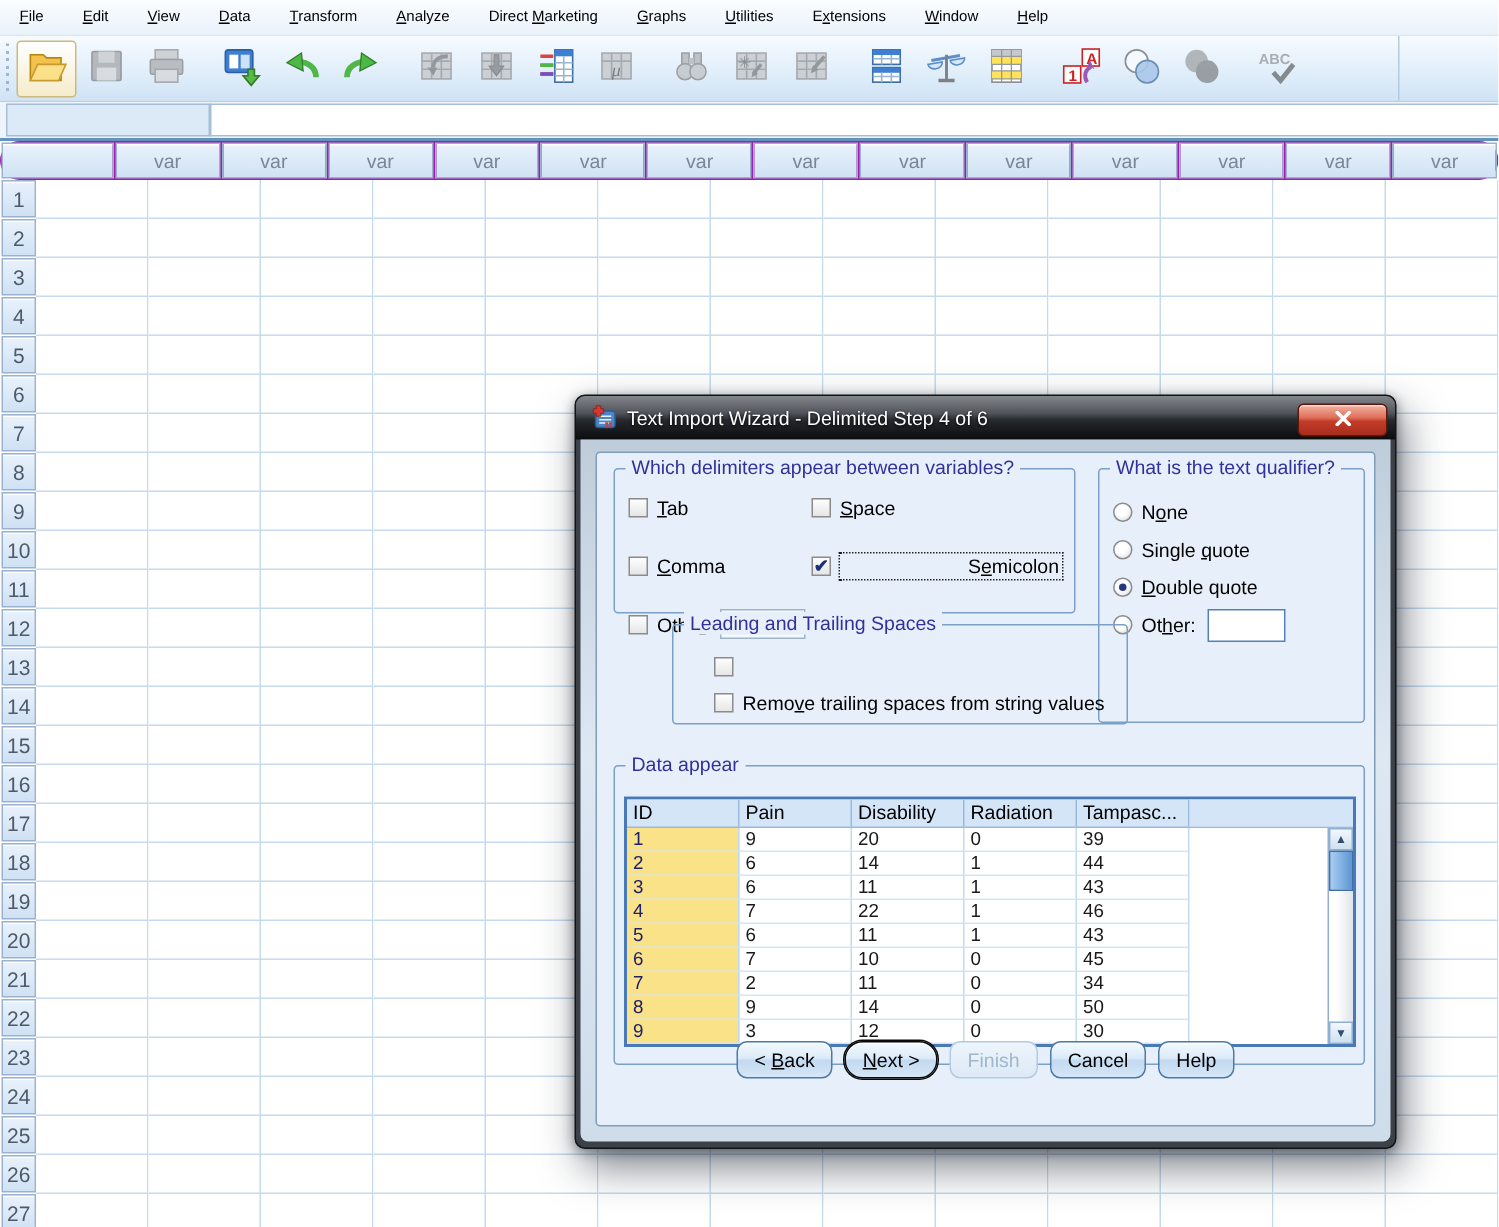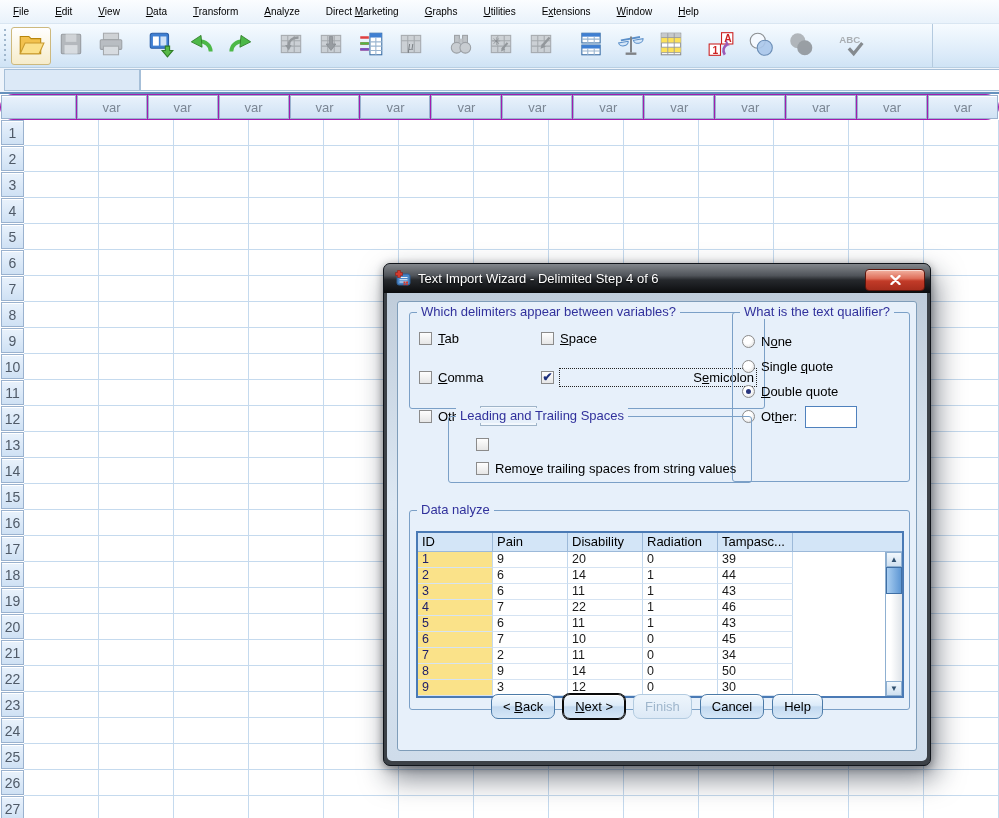--- a/index.html
+++ b/index.html
@@ -40,21 +40,21 @@
   .titlebar { height:29px; border-radius:6px 6px 0 0; background:linear-gradient(180deg,#83878c 0%,#50545a 40%,#26292d 55%,#0b0c0e 100%); display:flex; align-items:center; padding:0 10px; }
   .dlgicon { width:17px; height:17px; margin-right:7px; flex:0 0 auto; }
   .dlgtitle { color:#fff; font-size:13px; text-shadow:0 1px 2px #000; white-space:nowrap; }
   .closebtn { position:absolute; right:5px; top:5px; width:60px; height:22px; border-radius:4px; border:1px solid #5e150c; background:linear-gradient(180deg,#f2b3a2 0%,#df6f5a 42%,#c23b28 55%,#a82d1d 100%); box-shadow:inset 0 1px 0 rgba(255,255,255,.55); display:flex; align-items:center; justify-content:center; }
   .closebtn svg { width:11px; height:10px; }
   .dlgframe { margin:0 3px 3px; height:468px; background:linear-gradient(180deg,#bfccda,#dde8f3 45%,#cfdcea); border-radius:0 0 5px 5px; padding:8px 10px 10px; }
   .dlgcontent { position:relative; height:450px; background:#e7f0fa; border:1px solid #7f9db9; border-radius:3px; }
 
   .group { position:absolute; border:1px solid #7ba0c7; border-radius:3px; }
   .group > .gtitle { position:absolute; top:-9px; left:7px; background:#e7f0fa; padding:0 4px; font-size:13px; color:#31319c; white-space:nowrap; }
-  .g-delim { left:11px; top:10px; width:356px; height:97px; }
+  .g-delim { left:11px; top:10px; width:308px; height:97px; }
   .g-qual { left:334px; top:10px; width:178px; height:170px; }
   .g-space { left:11px; top:114px; width:304px; height:67px;margin-left:39px; }
   .g-preview { left:11px; top:208px; width:501px; height:200px; }
 
   .delim-grid { display:grid; grid-template-columns:122px 1fr; padding:14px 8px 4px 9px; row-gap:17px; }
   .chkrow { display:flex; align-items:center; height:22px; font-size:13px; color:#000; }
   .chkbox { width:13px; height:13px; border:1px solid #8b8b8b; background:linear-gradient(180deg,#fefefe,#e6e6e6); margin-right:6px; flex:0 0 auto; display:flex; align-items:center; justify-content:center; font-size:12px; line-height:11px; color:#1c2f7c; font-weight:bold; }
   .focuswrap { flex:1; padding:1px 2px;text-align:right; }
   .focuswrap.focused { outline:1px dotted #222; }
   .mini-input { width:57px; height:20px; border:1px solid #9fb4c8; background:#f3f8fd; margin-left:6px; font-size:13px; padding:0 3px; outline:none; }
@@ -74,21 +74,21 @@
   .prow { display:flex; height:16px; }
   .pcell { width:75px; padding:0 0 0 4px; font-size:12.5px; border-right:1px solid #c4d9ee; border-bottom:1px solid #d5e3f2; color:#1a1a1a; overflow:hidden; }
   .pcell.idcol { background:#fae289; color:#20206a; }
   .sb { position:absolute; top:19px; right:0; bottom:0; width:17px; border-left:1px solid #8fb0d1; background:linear-gradient(90deg,#ffffff 30%,#dfe4e9); display:flex; flex-direction:column; }
   .sb-btn { height:15px; background:linear-gradient(180deg,#f2f8fd,#cfe0f0); border:1px solid #8fb0d1; font-size:8px; color:#2f4f6e; display:flex; align-items:center; justify-content:center; }
   .sb-track { flex:1; position:relative; }
   .sb-thumb { position:absolute; left:0; right:0; top:0; height:27px; background:linear-gradient(90deg,#a9cef1,#5e97d4); border:1px solid #3f6fa5; }
 
   .btnrow { position:absolute; left:0; right:0; top:392px; display:flex; justify-content:center; gap:8px; }
   .btn { height:25px; padding:0 11px; font-size:13px; font-family:"Liberation Sans",sans-serif; color:#000; border:1px solid #4c7ba8; border-radius:7px; background:linear-gradient(180deg,#f3f9fe 0%,#dcebf9 45%,#c2d9f0 52%,#d6e7f7 100%); box-shadow:inset 0 1px 0 #fff; }
-  .btn.focus-ring { border-color:#0a0a0a; box-shadow:0 0 0 1px #0a0a0a, inset 0 1px 0 #fff; }
+  .btn.focus-ring { border-color:#0a0a0a; box-shadow:0 0 0 1px #0a0a0a, inset 0 1px 0 #fff;border-radius:12px; }
   .btn.disabled { color:#9fb6cc; background:linear-gradient(180deg,#eef5fc,#dcE9f6); background:linear-gradient(180deg,#eef5fc,#dce9f6); border-color:#b3cbe0; box-shadow:none; }
 </style>
 </head>
 <body>
 
 <div class="app">
 
   <div class="menubar" id="menubar">
       <div class="mitem"><u>F</u>ile</div>
       <div class="mitem"><u>E</u>dit</div>
@@ -872,21 +872,21 @@
               <span class="chkbox"></span>
             </label>
             <label class="chkrow">
               <span class="chkbox"></span>
               <span>Remo<u>v</u>e trailing spaces from string values</span>
             </label>
           </div>
         </div>
 
         <div class="group g-preview">
-          <span class="gtitle">Data nalyze</span>
+          <span class="gtitle">Data appear</span>
           <div class="ptable">
             <div class="phead" id="previewHead">
                 <div class="phcell">ID</div>
                 <div class="phcell">Pain</div>
                 <div class="phcell">Disability</div>
                 <div class="phcell">Radiation</div>
                 <div class="phcell">Tampasc...</div>
                 <div class="phfill"></div>
               </div>
             <div id="previewBody">

